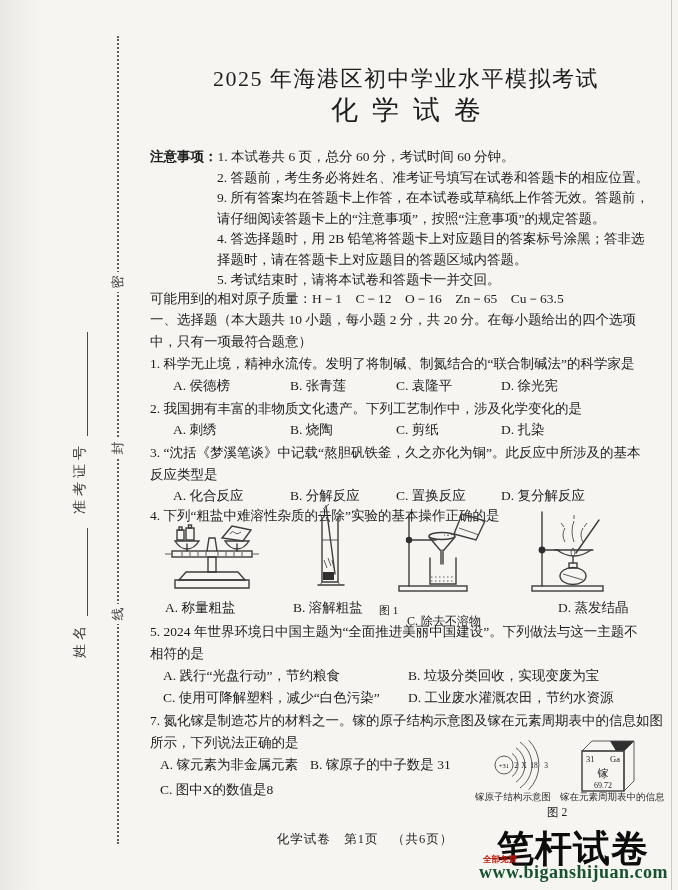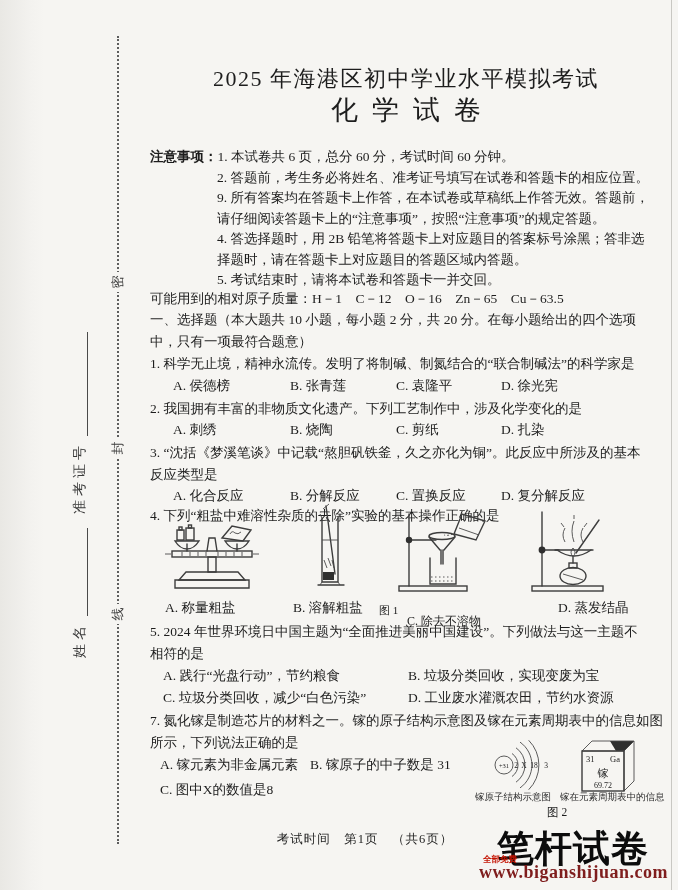--- a/index.html
+++ b/index.html
@@ -83,21 +83,21 @@
   .cap2{position:absolute;left:560px;top:791px;font-size:9.5px;color:#2a2a2a;white-space:nowrap;}
   .fig2{position:absolute;left:547px;top:805px;font-size:11.5px;white-space:nowrap;}
 
   .page-info{left:150px;top:831px;width:430px;text-align:center;font-size:12.5px;letter-spacing:1px;}
 
   
   .wm-brand{position:absolute;left:497px;top:824px;font-size:37px;font-weight:bold;letter-spacing:1px;
     color:#0c0c0c;font-family:"Liberation Sans","DejaVu Sans",sans-serif;white-space:nowrap;}
   .wm-free{position:absolute;left:483px;top:854px;font-size:8.5px;font-weight:bold;color:#c41200;
     font-family:"Liberation Sans","DejaVu Sans",sans-serif;white-space:nowrap;}
-  .wm-url{position:absolute;left:479px;top:862px;font-size:18px;font-weight:bold;color:#7f1d1d;
+  .wm-url{position:absolute;left:479px;top:862px;font-size:18px;font-weight:bold;color:#14532d;
     font-family:"Liberation Serif","DejaVu Serif",serif;letter-spacing:0.5px;white-space:nowrap;}
 </style>
 </head>
 <body>
 
 <div class="edge-left"></div>
 <div class="edge-right"></div>
 
 <div class="seal-line"></div>
 <span class="seal-char" style="top:268px;">密</span>
@@ -233,21 +233,21 @@
 <span class="q4lblC">C. 除去不溶物</span>
 <span class="q4lblD">D. 蒸发结晶</span>
 
 <div class="abs line q5s1">5. 2024 年世界环境日中国主题为“全面推进美丽中国建设”。下列做法与这一主题不</div>
 <div class="abs line q5s2">相符的是</div>
 <div class="abs opt2a q5o1">
   <span>A. 践行“光盘行动”，节约粮食</span>
   <span>B. 垃圾分类回收，实现变废为宝</span>
 </div>
 <div class="abs opt2a q5o2">
-  <span>C. 垃圾分类回收，减少“白色污染”</span>
+  <span>C. 使用可降解塑料，减少“白色污染”</span>
   <span>D. 工业废水灌溉农田，节约水资源</span>
 </div>
 
 <div class="abs line q6s1">7. 氮化镓是制造芯片的材料之一。镓的原子结构示意图及镓在元素周期表中的信息如图</div>
 <div class="abs line q6s2">所示，下列说法正确的是</div>
 <div class="abs opt2b q6o1">
   <span>A. 镓元素为非金属元素</span>
   <span>B. 镓原子的中子数是 31</span>
 </div>
 <div class="abs opt2b q6o2">
@@ -277,17 +277,17 @@
     <text class="svgt" x="8" y="23" font-size="8.5">31</text>
     <text class="svgt" x="42" y="23" font-size="8.5" text-anchor="end">Ga</text>
     <text class="svgt" x="25" y="38" font-size="11" text-anchor="middle">镓</text>
     <text class="svgt" x="25" y="49" font-size="8" text-anchor="middle">69.72</text>
   </svg>
 </div>
 <div class="cap1">镓原子结构示意图</div>
 <div class="cap2">镓在元素周期表中的信息</div>
 <div class="fig2">图 2</div>
 
-<div class="abs page-info">考试时间　第1页　（共6页）</div>
+<div class="abs page-info">化学试卷　第1页　（共6页）</div>
 
 <div class="wm-brand">笔杆试卷</div>
 <div class="wm-free">全部免费</div>
 <div class="wm-url">www.biganshijuan.com</div>
 
 </body></html>

